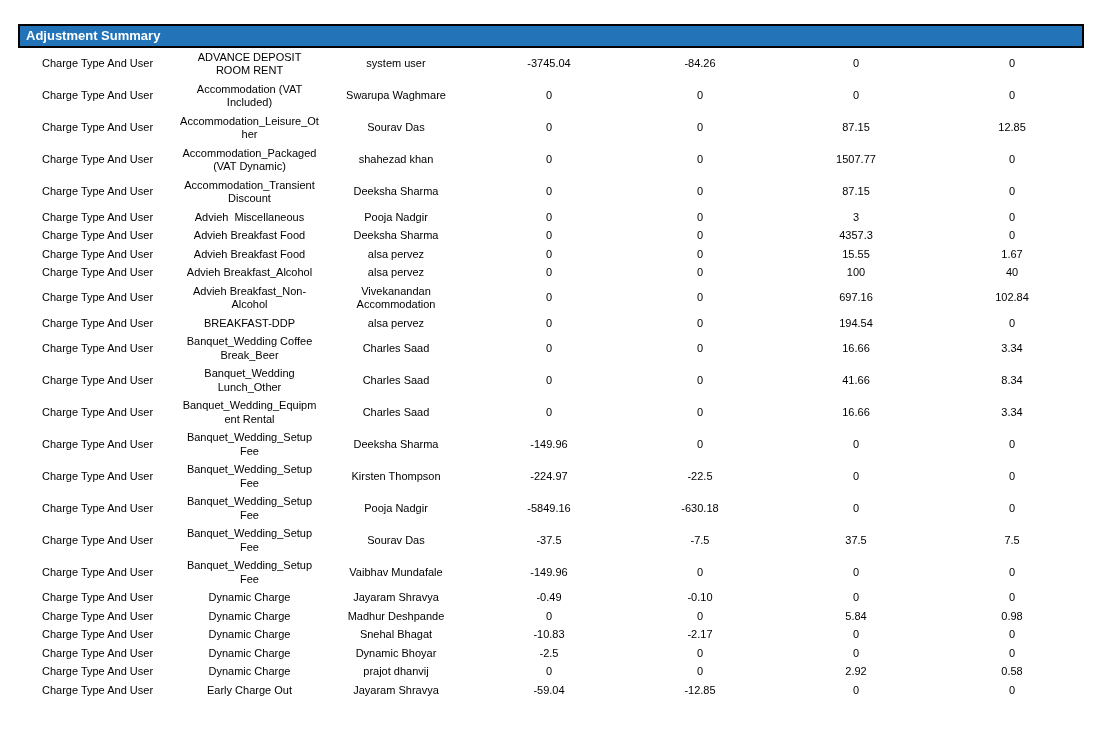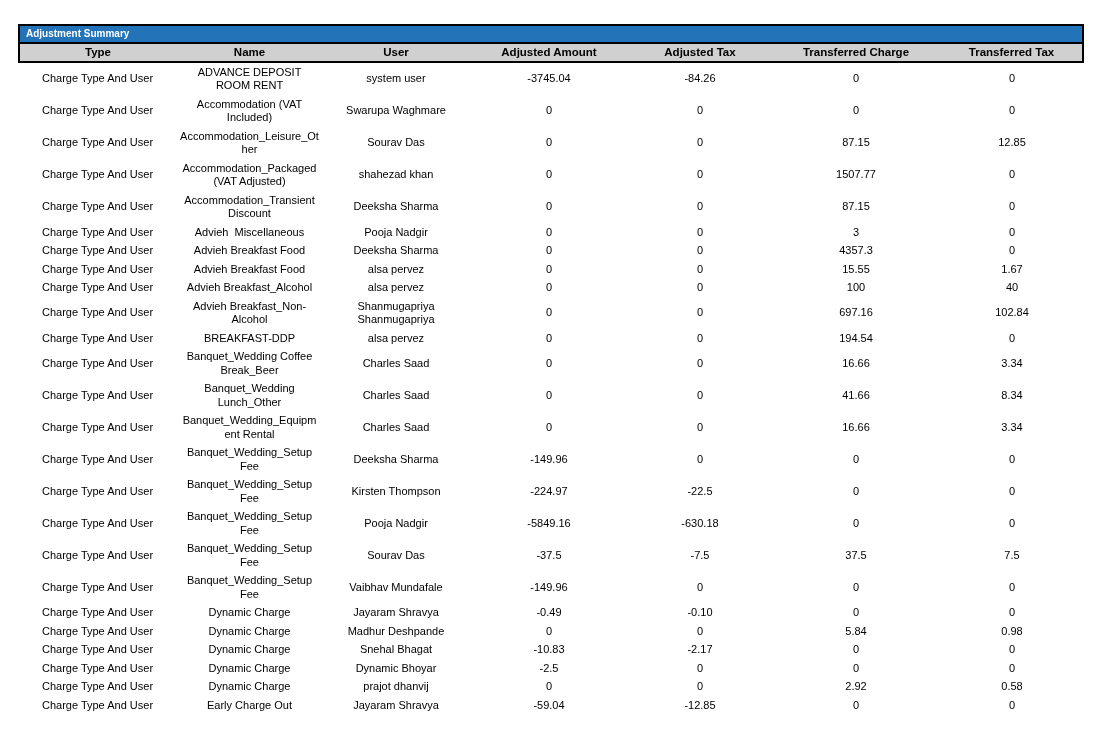--- a/index.html
+++ b/index.html
@@ -19,21 +19,21 @@
     width: 1064px;
   }
   table.report {
     width: 1064px;
     border-collapse: collapse;
     table-layout: fixed;
   }
   tr.title-row th {
     background: var(--title-bar, #2273B8);
     color: var(--title-text, #FFFFFF);
-    font-size: 10px;
+    font-size: 13px;
     font-weight: bold;
     text-align: left;
     padding: 2px 6px 3px 6px;
     border: 2px solid var(--border, #000);
   }
   tr.header-row th {
     background: var(--header-bg, #D0D0D0);
     color: #000;
     font-size: 11.5px;
     font-weight: bold;
@@ -69,29 +69,20 @@
         <col style="width:146px">
         <col style="width:160px">
         <col style="width:142px">
         <col style="width:170px">
         <col style="width:142px">
       </colgroup>
       <thead>
         <tr class="title-row">
           <th colspan="7">Adjustment Summary</th>
         </tr>
-        <tr class="header-row">
-          <th>Type</th>
-          <th>Name</th>
-          <th>User</th>
-          <th>Adjusted Amount</th>
-          <th>Adjusted Tax</th>
-          <th>Transferred Charge</th>
-          <th>Transferred Tax</th>
-        </tr>
       </thead>
       <tbody>
           <tr>
             <td class="col-type">Charge Type And User</td>
             <td class="col-name">ADVANCE DEPOSIT ROOM RENT</td>
             <td class="col-user">system user</td>
             <td class="col-adjusted-amount">-3745.04</td>
             <td class="col-adjusted-tax">-84.26</td>
             <td class="col-transferred-charge">0</td>
             <td class="col-transferred-tax">0</td>
@@ -109,21 +100,21 @@
             <td class="col-type">Charge Type And User</td>
             <td class="col-name">Accommodation_Leisure_Other</td>
             <td class="col-user">Sourav Das</td>
             <td class="col-adjusted-amount">0</td>
             <td class="col-adjusted-tax">0</td>
             <td class="col-transferred-charge">87.15</td>
             <td class="col-transferred-tax">12.85</td>
           </tr>
           <tr>
             <td class="col-type">Charge Type And User</td>
-            <td class="col-name">Accommodation_Packaged (VAT Adjusted)</td>
+            <td class="col-name">Accommodation_Packaged (VAT Dynamic)</td>
             <td class="col-user">shahezad khan</td>
             <td class="col-adjusted-amount">0</td>
             <td class="col-adjusted-tax">0</td>
             <td class="col-transferred-charge">1507.77</td>
             <td class="col-transferred-tax">0</td>
           </tr>
           <tr>
             <td class="col-type">Charge Type And User</td>
             <td class="col-name">Accommodation_Transient Discount</td>
             <td class="col-user">Deeksha Sharma</td>
@@ -164,21 +155,21 @@
             <td class="col-name">Advieh Breakfast_Alcohol</td>
             <td class="col-user">alsa pervez</td>
             <td class="col-adjusted-amount">0</td>
             <td class="col-adjusted-tax">0</td>
             <td class="col-transferred-charge">100</td>
             <td class="col-transferred-tax">40</td>
           </tr>
           <tr>
             <td class="col-type">Charge Type And User</td>
             <td class="col-name">Advieh Breakfast_Non-Alcohol</td>
-            <td class="col-user">Shanmugapriya Shanmugapriya</td>
+            <td class="col-user">Vivekanandan Accommodation</td>
             <td class="col-adjusted-amount">0</td>
             <td class="col-adjusted-tax">0</td>
             <td class="col-transferred-charge">697.16</td>
             <td class="col-transferred-tax">102.84</td>
           </tr>
           <tr>
             <td class="col-type">Charge Type And User</td>
             <td class="col-name">BREAKFAST-DDP</td>
             <td class="col-user">alsa pervez</td>
             <td class="col-adjusted-amount">0</td>

